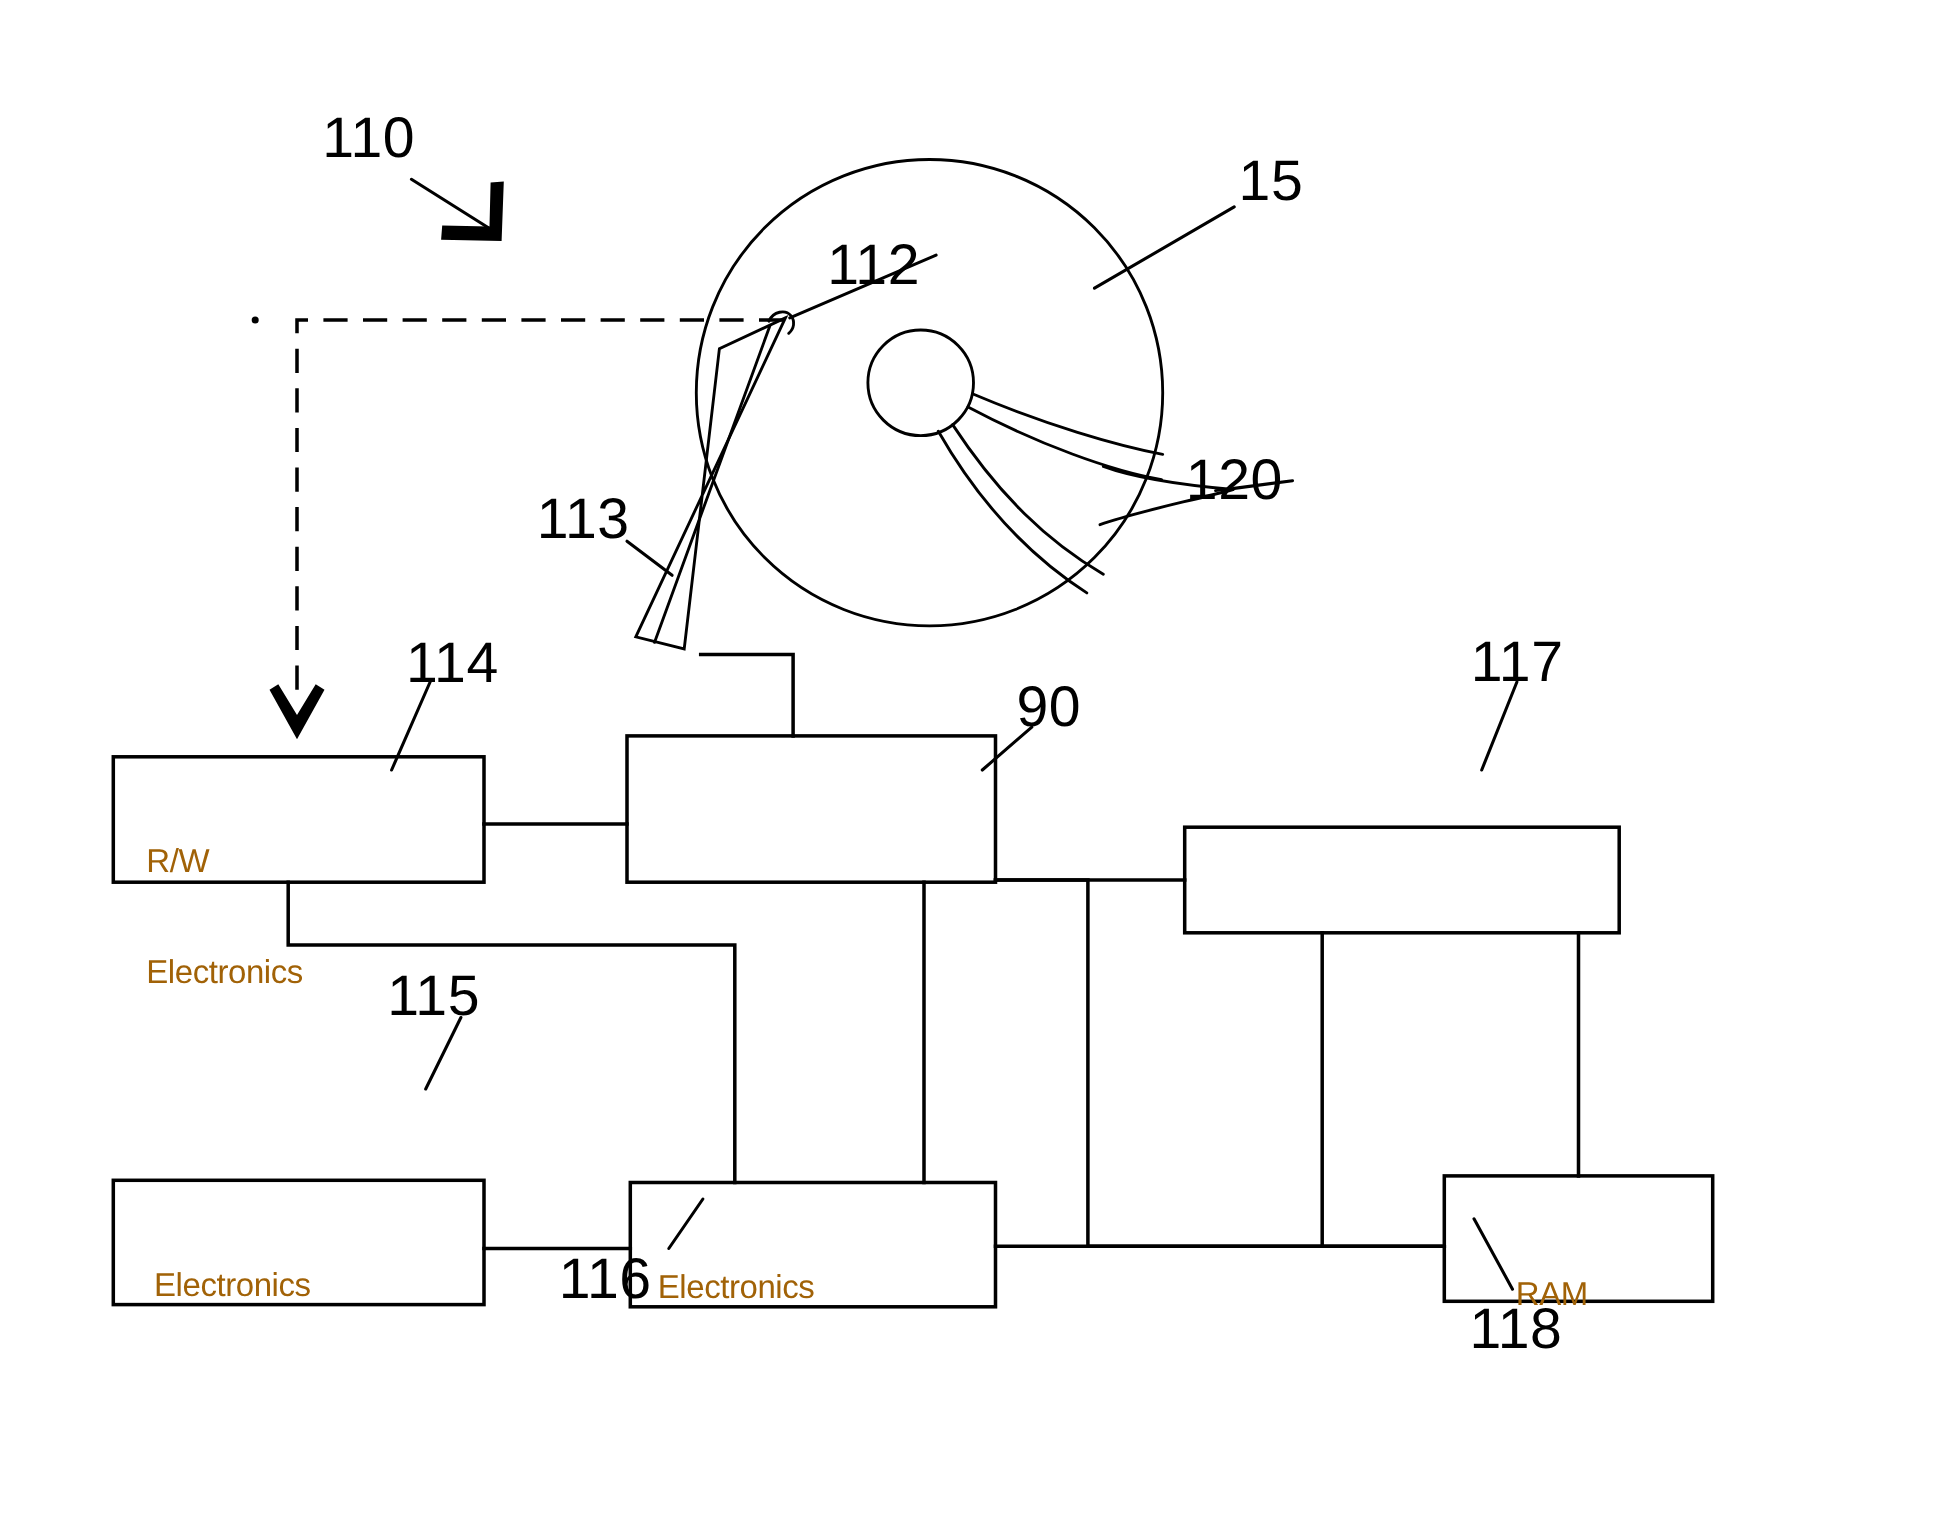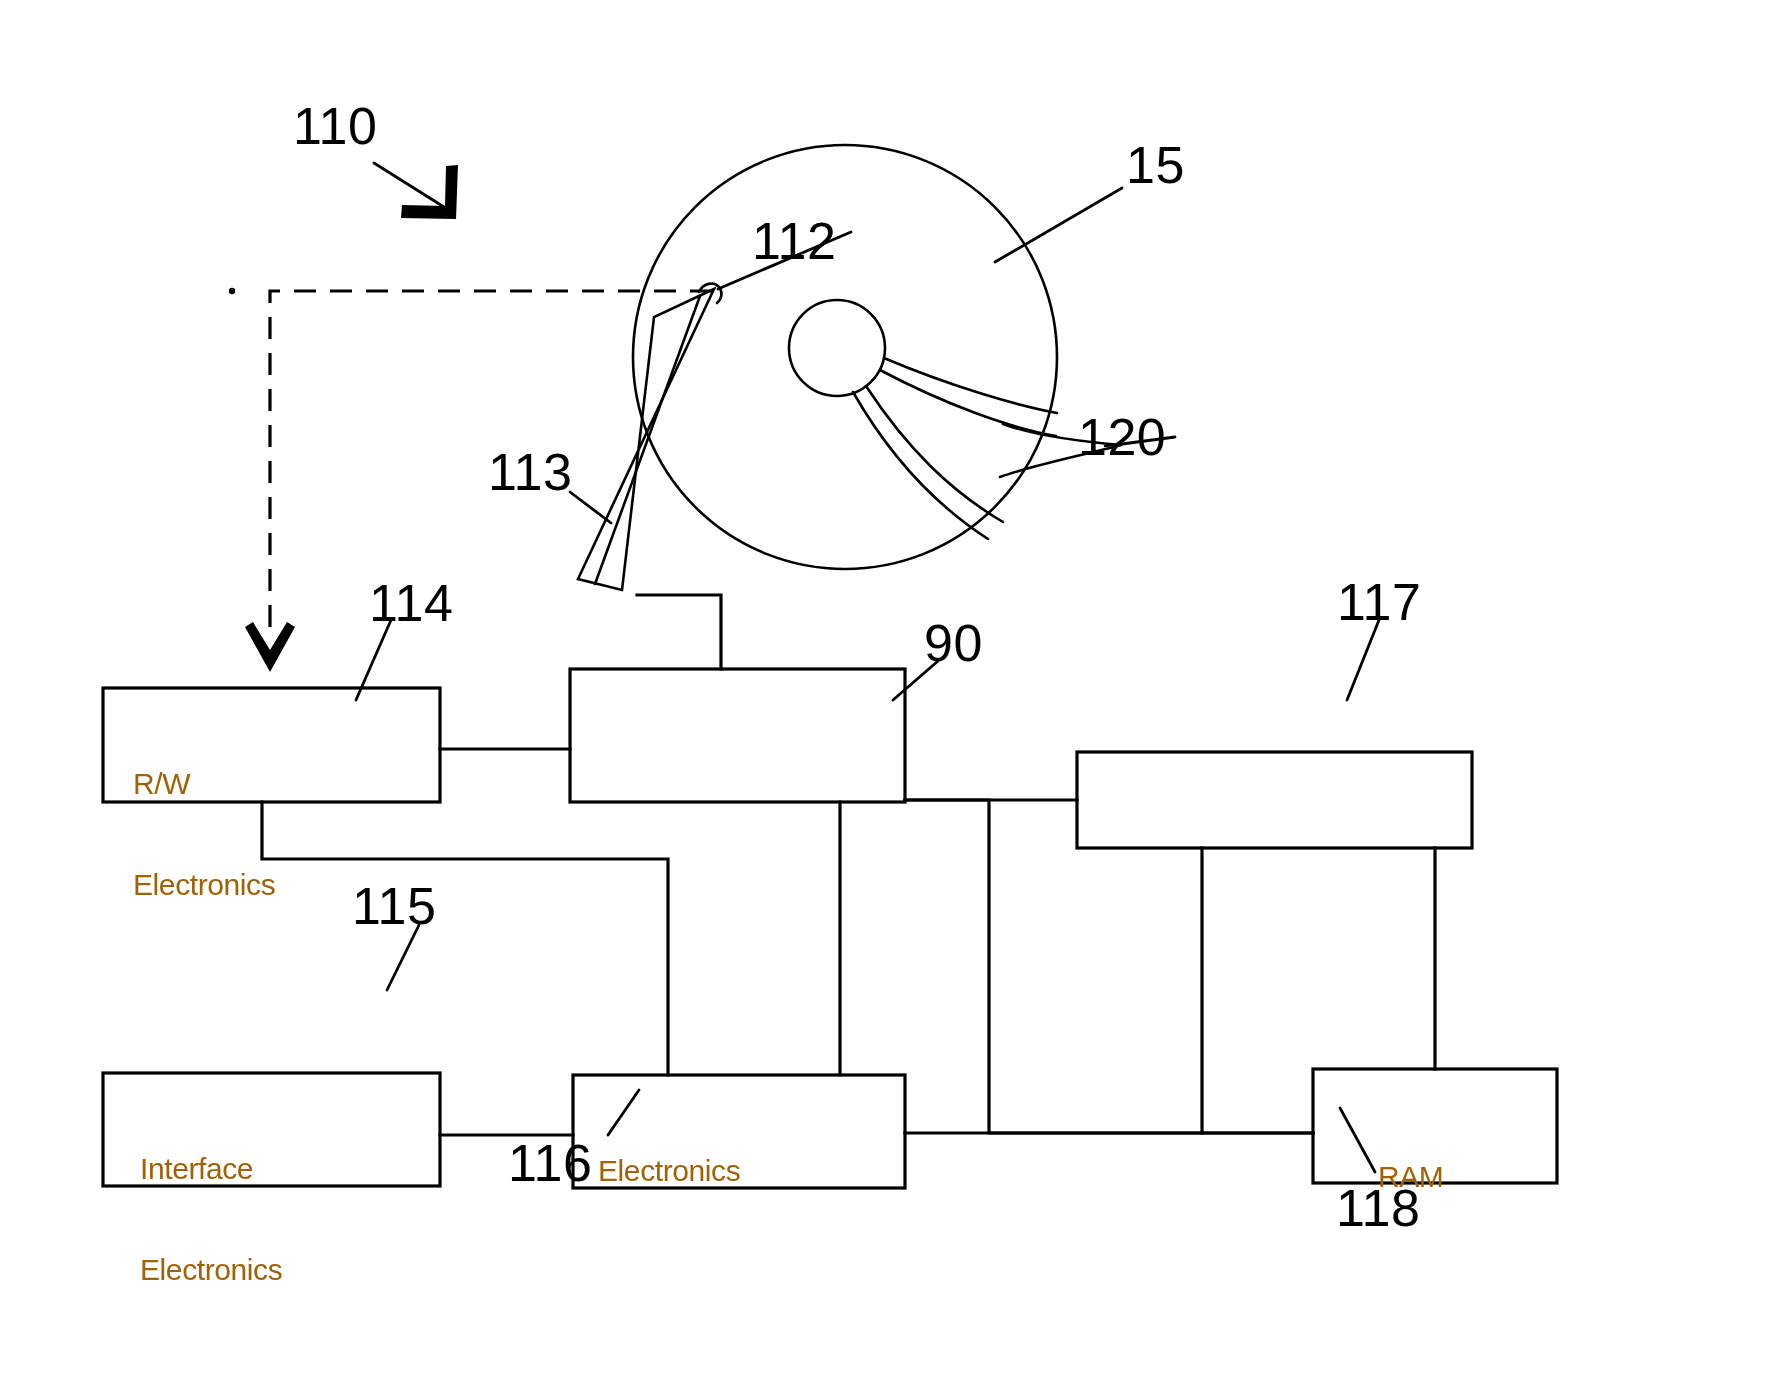--- a/index.html
+++ b/index.html
@@ -174,21 +174,20 @@
   </svg>
 
   <div class="boxtext" style="left:133px; top:700px;">
     <div>R/W</div>
     <div>Electronics</div>
   </div>
 
 
 
   <div class="boxtext" style="left:140px; top:1085px;">
-    <div>Interface</div>
     <div>Electronics</div>
   </div>
 
   <div class="boxtext" style="left:598px; top:1087px;">
     <div>Electronics</div>
   </div>
 
   <div class="boxtext" style="left:1378px; top:1093px;">
     <div>RAM</div>
   </div>

